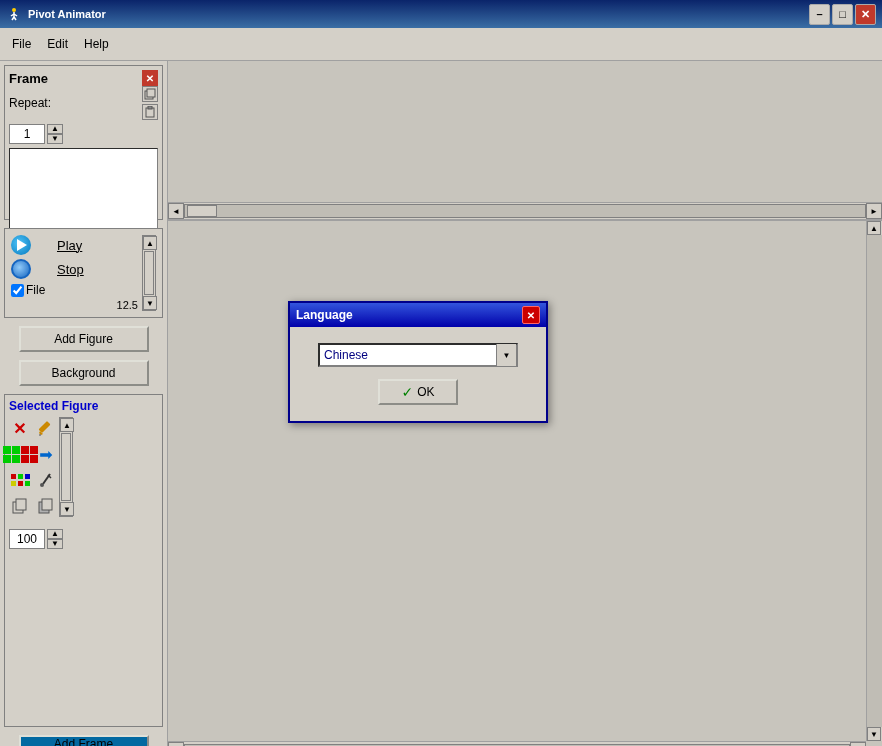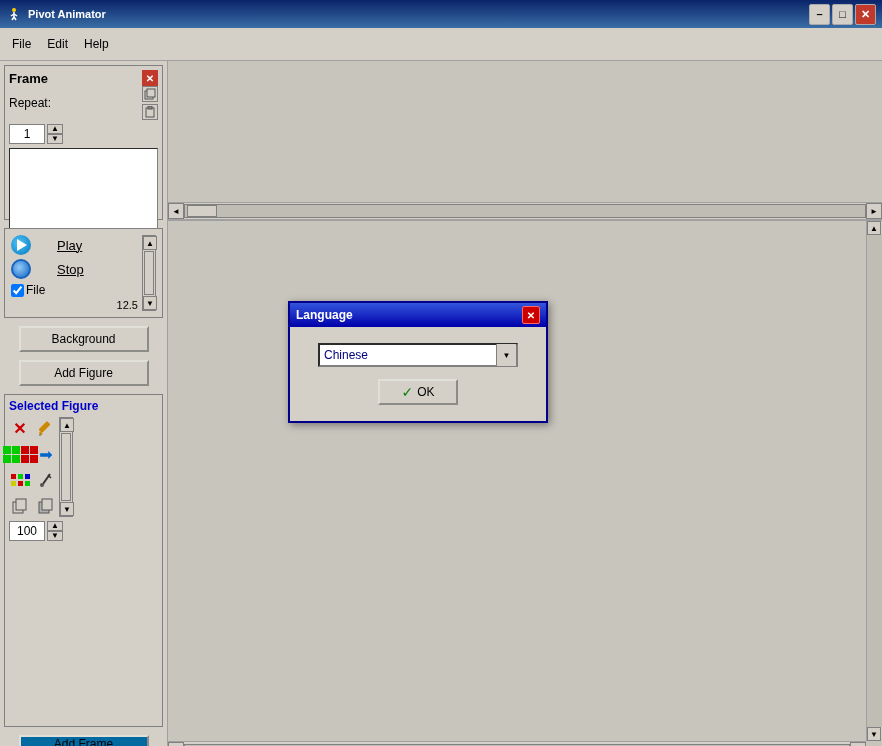--- a/index.html
+++ b/index.html
@@ -317,21 +317,21 @@
     .dot-green { background: #00cc00; width: 8px; height: 8px; }
     .dot-red { background: #cc0000; width: 8px; height: 8px; }
 
     
     .arrow-icon { color: #0066cc; font-size: 16px; }
 
     .size-row {
       display: flex;
       align-items: center;
       gap: 2px;
-      margin-top: 4px;
+      margin-top: 12px;
     }
     .size-input {
       width: 36px;
       height: 20px;
       border: 1px solid #808080;
       text-align: center;
       font-size: 12px;
     }
 
     .add-frame-btn {
@@ -581,23 +581,23 @@
           <div class="fps-label">12.5</div>
         </div>
         <div class="scrollbar-vert">
           <div class="scroll-arrow">▲</div>
           <div class="scroll-thumb"></div>
           <div class="scroll-arrow">▼</div>
         </div>
       </div>
     </div>
 
+    <button class="action-btn">Add Figure</button>
+
     <button class="action-btn">Background</button>
-
-    <button class="action-btn">Add Figure</button>
 
     <div class="selected-section">
       <div class="selected-label">Selected Figure</div>
       <div class="figure-tools">
         <div class="tools-left">
 
           <div class="tool-row">
             <div class="tool-icon">
               <span class="red-x">✕</span>
             </div>

